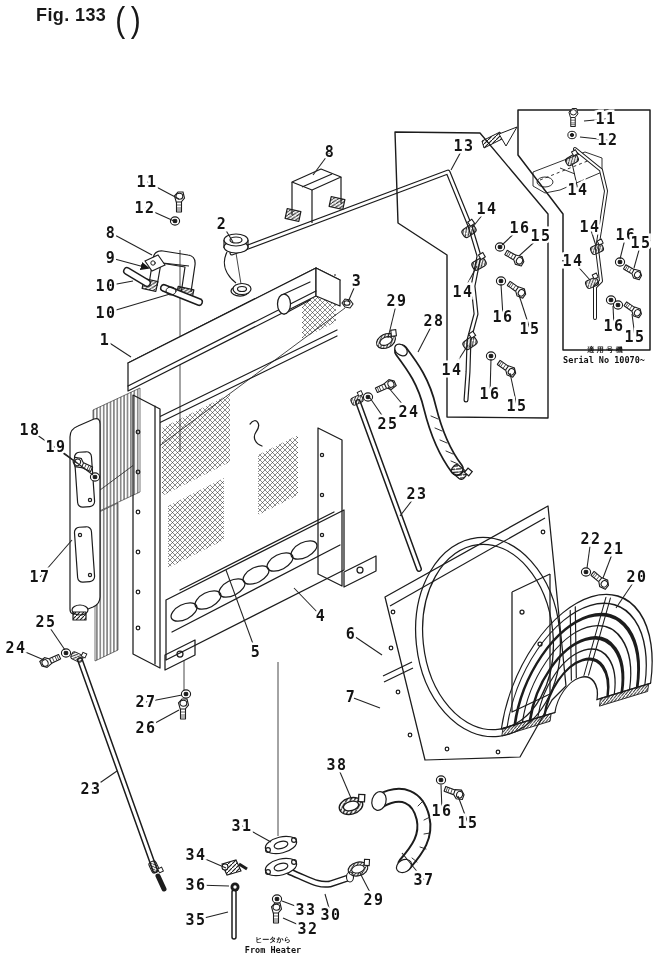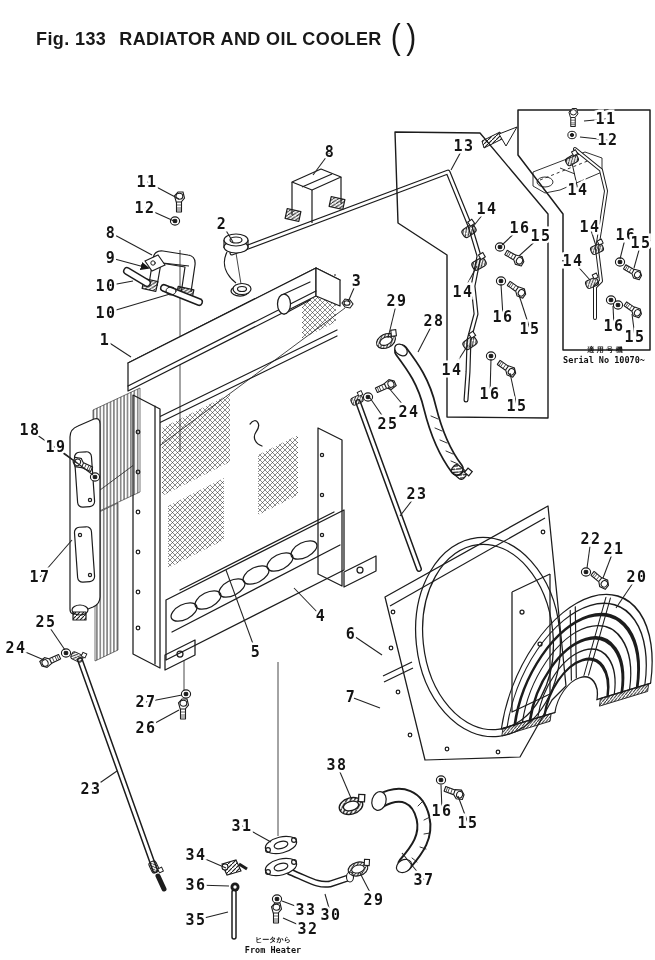--- a/index.html
+++ b/index.html
@@ -1,36 +1,35 @@
 <!DOCTYPE html>
 <html><head>
 <meta charset="utf-8">
 <style>
   html,body{margin:0;padding:0;background:#e8e8e8;}
   .sheet{position:relative;width:655px;height:960px;background:#ffffff;overflow:hidden;
          font-family:"Liberation Sans",sans-serif;}
-  .fig-title{position:absolute;top:22px;left:36px;display:flex;align-items:center;gap:13px;
+  .fig-title{position:absolute;top:5px;left:36px;display:flex;align-items:flex-start;gap:13px;
              font:bold 18px "Liberation Sans",sans-serif;color:#181818;letter-spacing:.4px;white-space:nowrap;}
   .fig-title .par{font-weight:400;font-size:30px;transform:scaleY(1.15);margin:0 -4px;position:relative;top:-2px;}
   svg{position:absolute;left:0;top:0;}
   .callout{font:bold 15px "DejaVu Sans Mono","Liberation Mono",monospace;letter-spacing:1.5px;
            fill:#141414;stroke:#ffffff;stroke-width:5px;paint-order:stroke;
            text-anchor:middle;dominant-baseline:central;}
   .leader{stroke:#222;stroke-width:1.05;fill:none;}
   .cap-jp{font:7px "DejaVu Sans",sans-serif;fill:#111;text-anchor:middle;font-weight:bold;}
   .cap-en{font:bold 8.5px "DejaVu Sans Mono",monospace;fill:#111;text-anchor:middle;}
 </style>
 </head>
 <body>
 
 <div class="sheet">
 
   <div class="fig-title">
     <span>Fig. 133</span>
-    <span>RADIATOR AND OIL COOLER</span>
     <span class="par">(</span>
     <span class="par">)</span>
   </div>
 
   <svg width="655" height="960" viewBox="0 0 655 960">
     <defs>
       <pattern id="xh" width="5" height="5" patternUnits="userSpaceOnUse">
         <path d="M0,5L5,0M0,0L5,5" stroke="#2a2a2a" stroke-width=".55" fill="none"></path>
       </pattern>
       <pattern id="vf" width="3.4" height="9" patternUnits="userSpaceOnUse">

